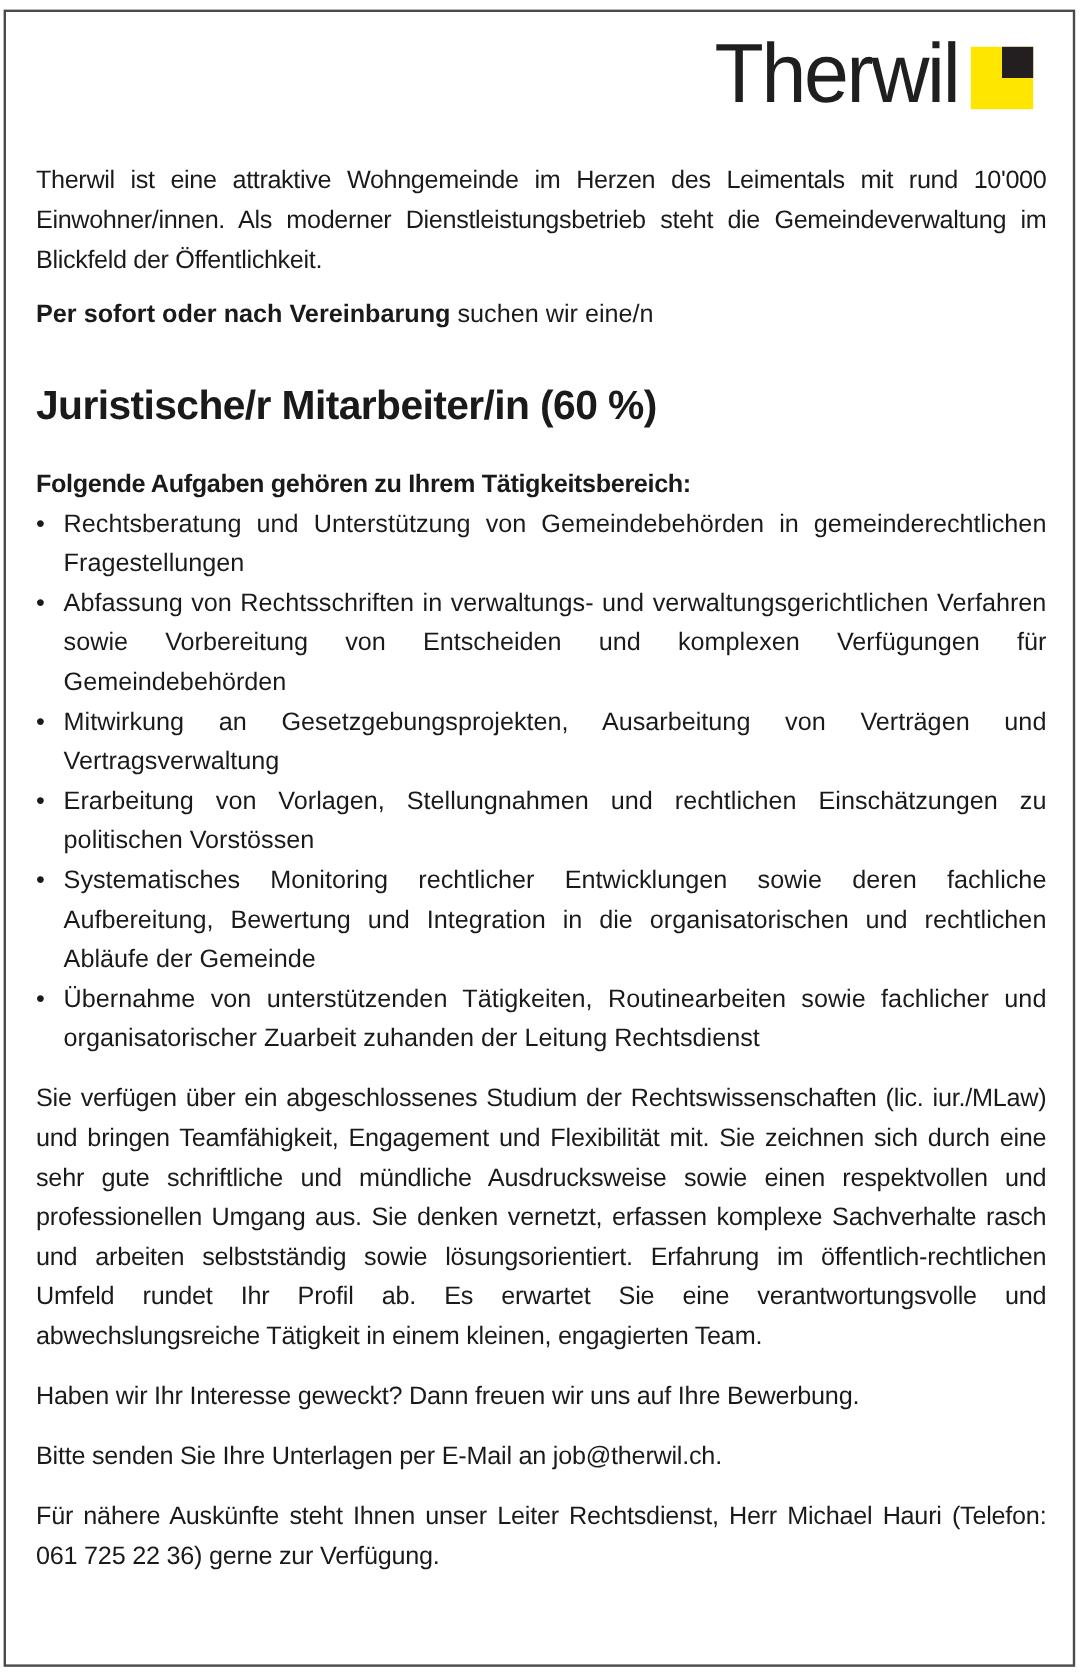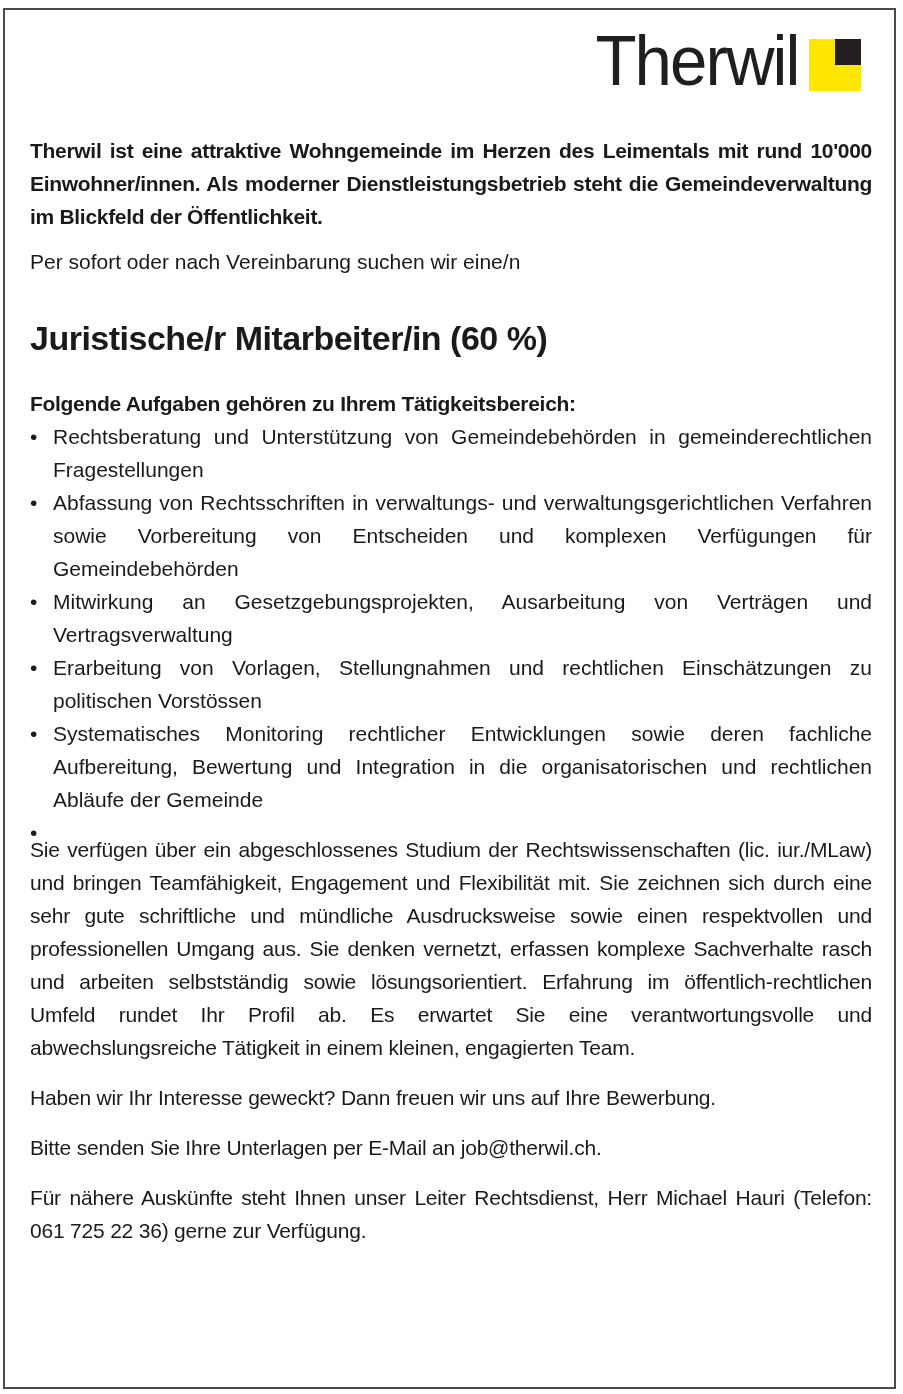--- a/index.html
+++ b/index.html
@@ -15,23 +15,23 @@
     transform: scaleX(0.96); transform-origin: right bottom;
   }
   .logo-mark { position: relative; width: 52px; height: 52px; background: #ffe600; margin-bottom: 5px; }
   .logo-mark .dark { position: absolute; top: 0; right: 0; width: 26px; height: 26px; background: #231f20; }
   .content {
     position: absolute; left: 30px; top: 134px; width: 842px;
     font-family: "Liberation Sans", sans-serif; color: #1a1a1a;
     font-size: 21px; line-height: 33px;
   }
   .content p { margin: 0; text-align: justify; }
-  .intro { font-weight: bold; margin-bottom: 12px !important; letter-spacing: -0.3px; }
+  .intro { font-weight: normal; margin-bottom: 12px !important; letter-spacing: -0.3px; }
   .lead { margin-bottom: 0 !important; }
-  .lead b { font-weight: normal; }
+  .lead b { font-weight: bold; }
   .title {
     text-align: center; font-weight: bold; font-size: 34px; line-height: 40px;
     margin: 40px 0 29px 0 !important; letter-spacing: -0.5px;
   }
   .tasks-head { font-weight: bold; margin: 0 !important; letter-spacing: -0.3px; }
   ul.tasks { list-style: none; margin: 0 0 17px 0; padding: 0; }
   ul.tasks li { position: relative; padding-left: 23px; text-align: justify; }
   ul.tasks li .bullet { position: absolute; left: 0; top: 0; }
   .para { margin-bottom: 17px !important; letter-spacing: -0.2px; }
 </style>
@@ -54,21 +54,21 @@
 
   <p class="title">Juristische/r Mitarbeiter/in (60 %)</p>
 
   <p class="tasks-head">Folgende Aufgaben gehören zu Ihrem Tätigkeitsbereich:</p>
   <ul class="tasks">
     <li><span class="bullet">•</span><span>Rechtsberatung und Unterstützung von Gemeindebehörden in gemeinderechtlichen Fragestellungen</span></li>
     <li><span class="bullet">•</span><span>Abfassung von Rechtsschriften in verwaltungs- und verwaltungsgerichtlichen Verfahren sowie Vorbereitung von Entscheiden und komplexen Verfügungen für Gemeindebehörden</span></li>
     <li><span class="bullet">•</span><span>Mitwirkung an Gesetzgebungsprojekten, Ausarbeitung von Verträgen und Vertragsverwaltung</span></li>
     <li><span class="bullet">•</span><span>Erarbeitung von Vorlagen, Stellungnahmen und rechtlichen Einschätzungen zu politischen Vorstössen</span></li>
     <li><span class="bullet">•</span><span>Systematisches Monitoring rechtlicher Entwicklungen sowie deren fachliche Aufbereitung, Bewertung und Integration in die organisatorischen und rechtlichen Abläufe der Gemeinde</span></li>
-    <li><span class="bullet">•</span></li>
+    <li><span class="bullet">•</span><span>Übernahme von unterstützenden Tätigkeiten, Routinearbeiten sowie fachlicher und organisatorischer Zuarbeit zuhanden der Leitung Rechtsdienst</span></li>
   </ul>
 
   <p class="para">Sie verfügen über ein abgeschlossenes Studium der Rechtswissenschaften (lic. iur./MLaw) und bringen Teamfähigkeit, Engagement und Flexibilität mit. Sie zeichnen sich durch eine sehr gute schriftliche und mündliche Ausdrucksweise sowie einen respektvollen und professionellen Umgang aus. Sie denken vernetzt, erfassen komplexe Sachverhalte rasch und arbeiten selbstständig sowie lösungsorientiert. Erfahrung im öffentlich-rechtlichen Umfeld rundet Ihr Profil ab. Es erwartet Sie eine verantwortungsvolle und abwechslungsreiche Tätigkeit in einem kleinen, engagierten Team.</p>
 
   <p class="para">Haben wir Ihr Interesse geweckt? Dann freuen wir uns auf Ihre Bewerbung.</p>
 
   <p class="para"><span>Bitte senden Sie Ihre Unterlagen per E-Mail an </span><span>job@therwil.ch</span><span>.</span></p>
 
   <p class="para">Für nähere Auskünfte steht Ihnen unser Leiter Rechtsdienst, Herr Michael Hauri (Telefon: 061 725 22 36) gerne zur Verfügung.</p>
 </div>

